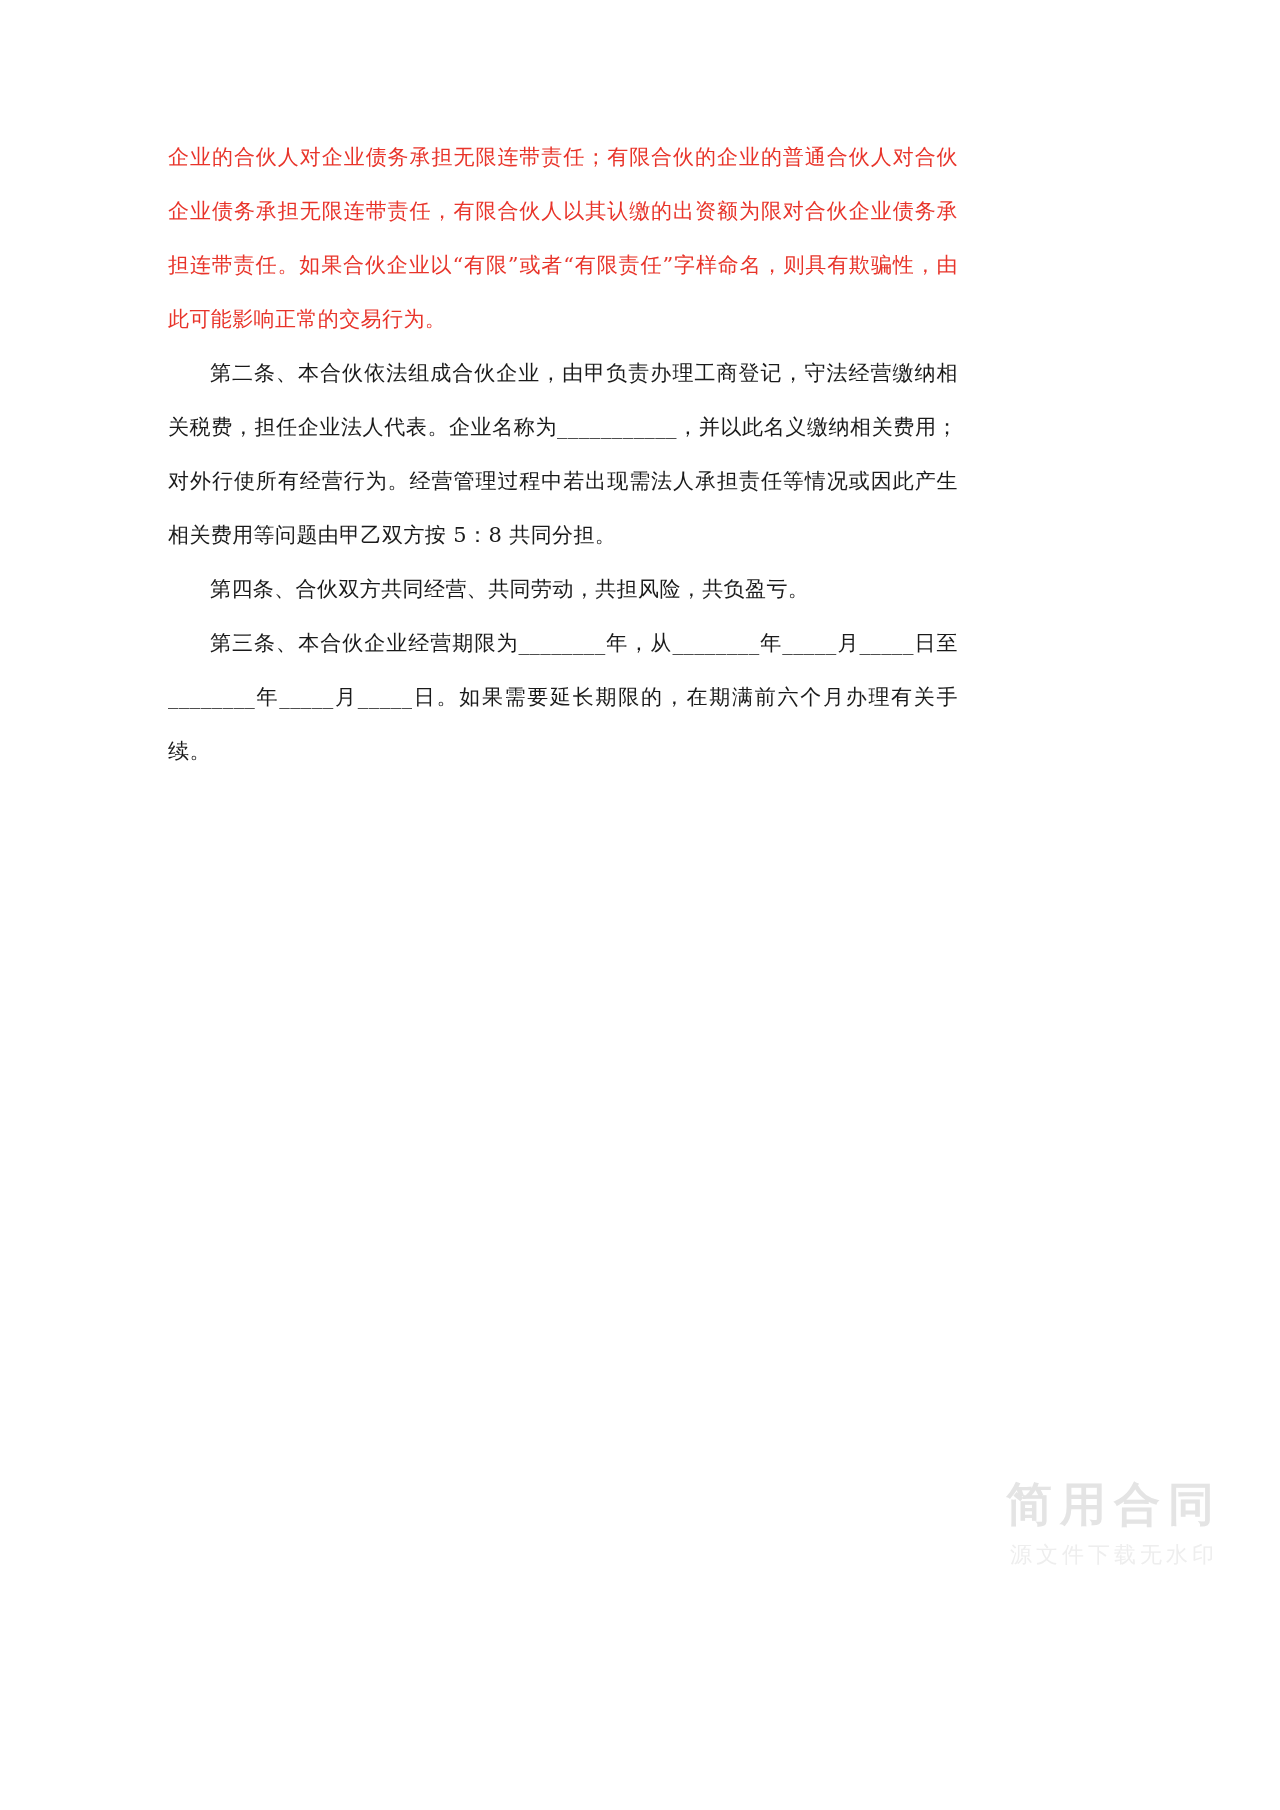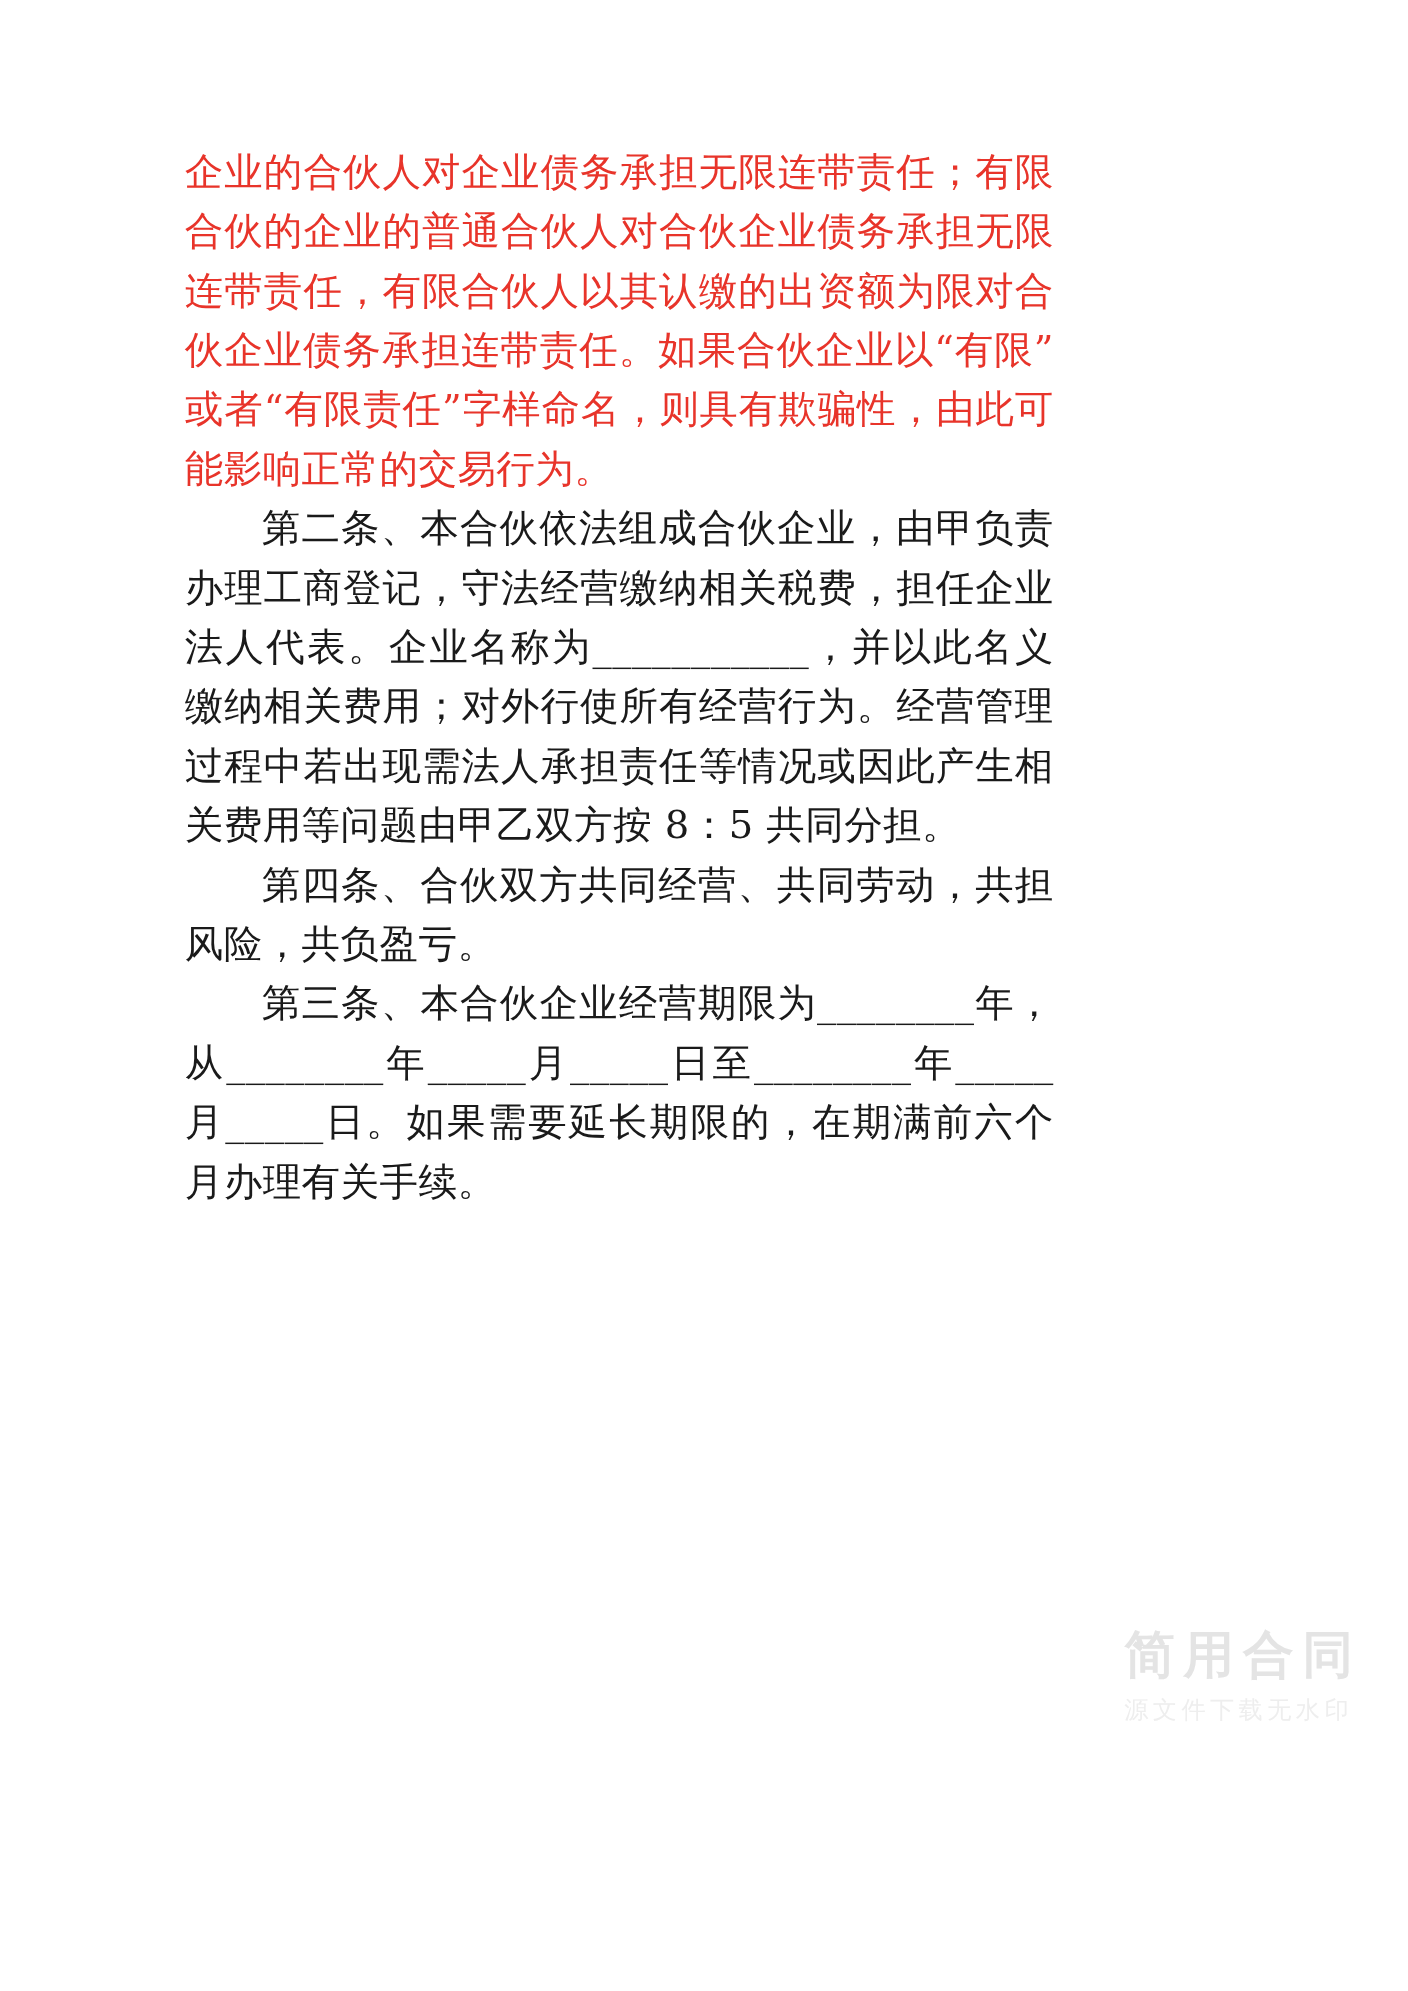--- a/index.html
+++ b/index.html
@@ -17,38 +17,38 @@
     font-family: "DejaVu Serif", "Liberation Serif", serif;
   }
   .content {
     position: absolute;
     left: 168px;
     top: 130px;
     width: 790px;
   }
   p {
     margin: 0 0 0 0;
-    font-size: 35px;
+    font-size: 21px;
     line-height: 54px;
     color: #1a1a1a;
     text-align: justify;
     text-justify: inter-ideograph;
     letter-spacing: 0.4px;
   }
   p.red {
     color: #e8342a;
   }
   p.indent {
     text-indent: 2em;
   }
   .watermark {
     position: absolute;
-    right: 42px;
+    right: 58px;
     bottom: 240px;
-    text-align: left;
+    text-align: center;
     user-select: none;
     pointer-events: none;
   }
   .watermark .wm-main {
     font-family: "DejaVu Sans", "Liberation Sans", sans-serif;
     font-size: 46px;
     font-weight: bold;
     letter-spacing: 8px;
     color: #e4e4e4;
     line-height: 1.1;
@@ -61,21 +61,21 @@
     margin-top: 10px;
   }
 </style>
 </head>
 <body>
 
 <div class="page">
 
   <div class="content">
     <p class="red">企业的合伙人对企业债务承担无限连带责任；有限合伙的企业的普通合伙人对合伙企业债务承担无限连带责任，有限合伙人以其认缴的出资额为限对合伙企业债务承担连带责任。如果合伙企业以“有限”或者“有限责任”字样命名，则具有欺骗性，由此可能影响正常的交易行为。</p>
-    <p class="indent">第二条、本合伙依法组成合伙企业，由甲负责办理工商登记，守法经营缴纳相关税费，担任企业法人代表。企业名称为___________，并以此名义缴纳相关费用；对外行使所有经营行为。经营管理过程中若出现需法人承担责任等情况或因此产生相关费用等问题由甲乙双方按 8：5 共同分担。</p>
+    <p class="indent">第二条、本合伙依法组成合伙企业，由甲负责办理工商登记，守法经营缴纳相关税费，担任企业法人代表。企业名称为___________，并以此名义缴纳相关费用；对外行使所有经营行为。经营管理过程中若出现需法人承担责任等情况或因此产生相关费用等问题由甲乙双方按 5：8 共同分担。</p>
     <p class="indent">第四条、合伙双方共同经营、共同劳动，共担风险，共负盈亏。</p>
     <p class="indent">第三条、本合伙企业经营期限为________年，从________年_____月_____日至________年_____月_____日。如果需要延长期限的，在期满前六个月办理有关手续。</p>
   </div>
 
   <div class="watermark">
     <div class="wm-main">简用合同</div>
     <div class="wm-sub">源文件下载无水印</div>
   </div>
 
 </div>

